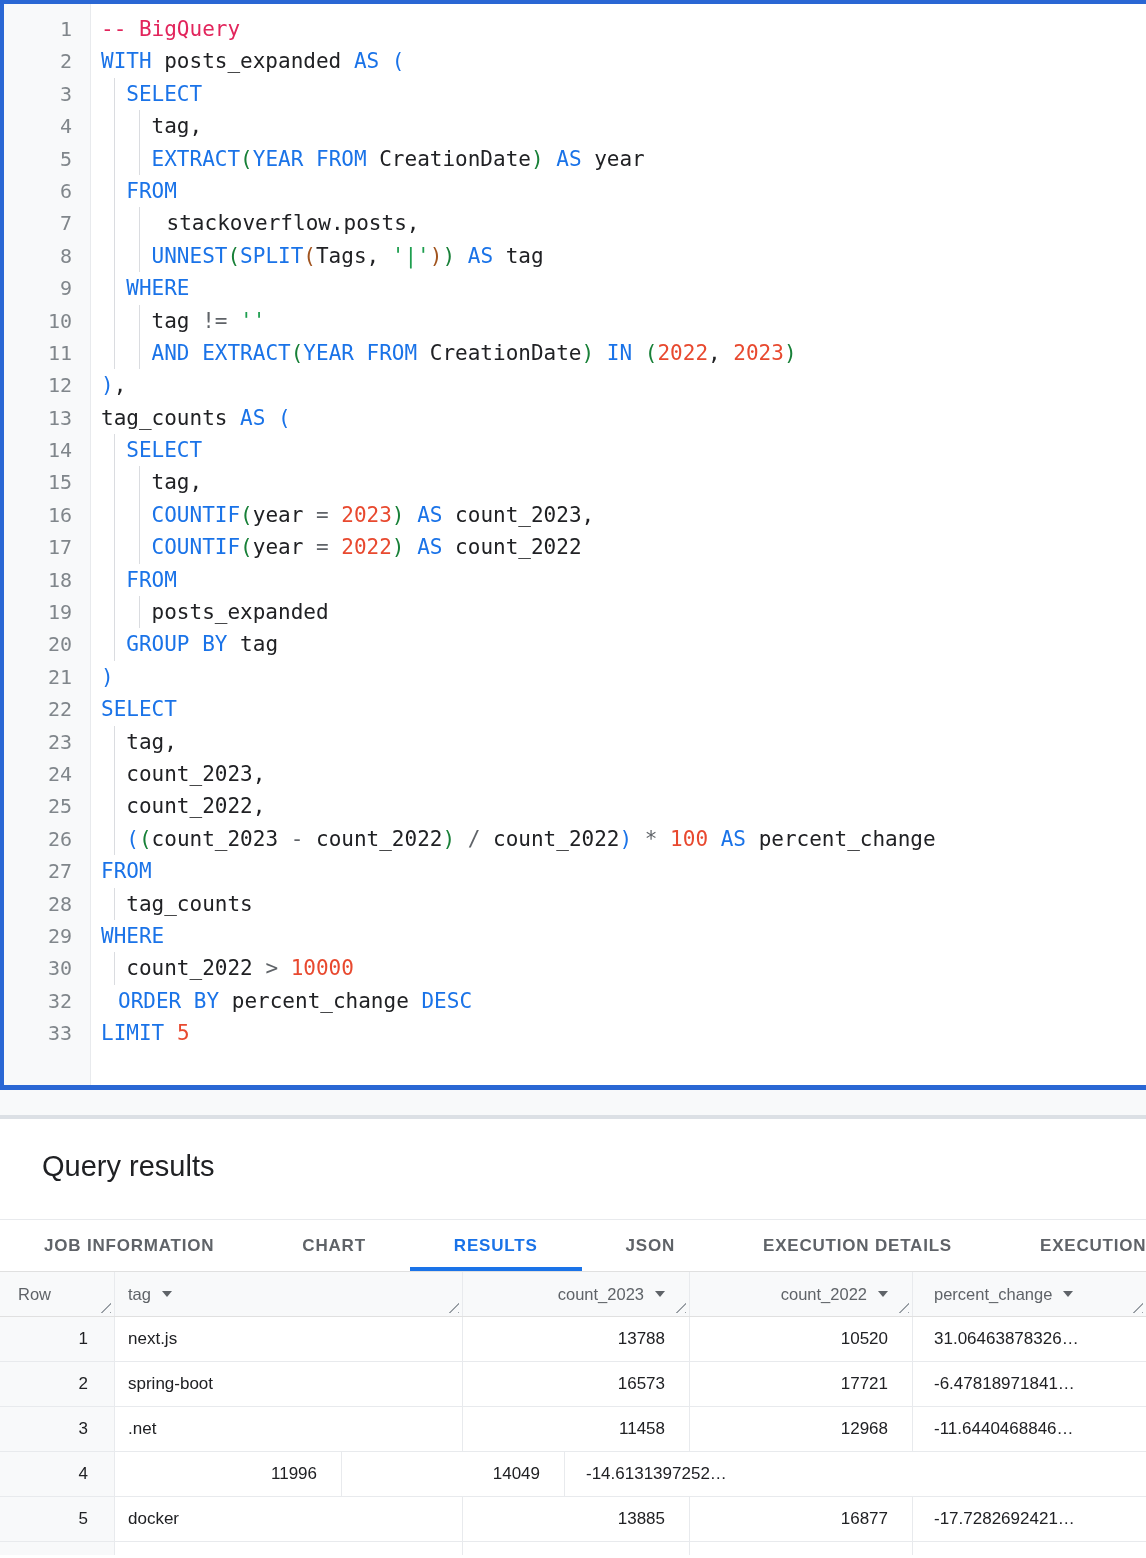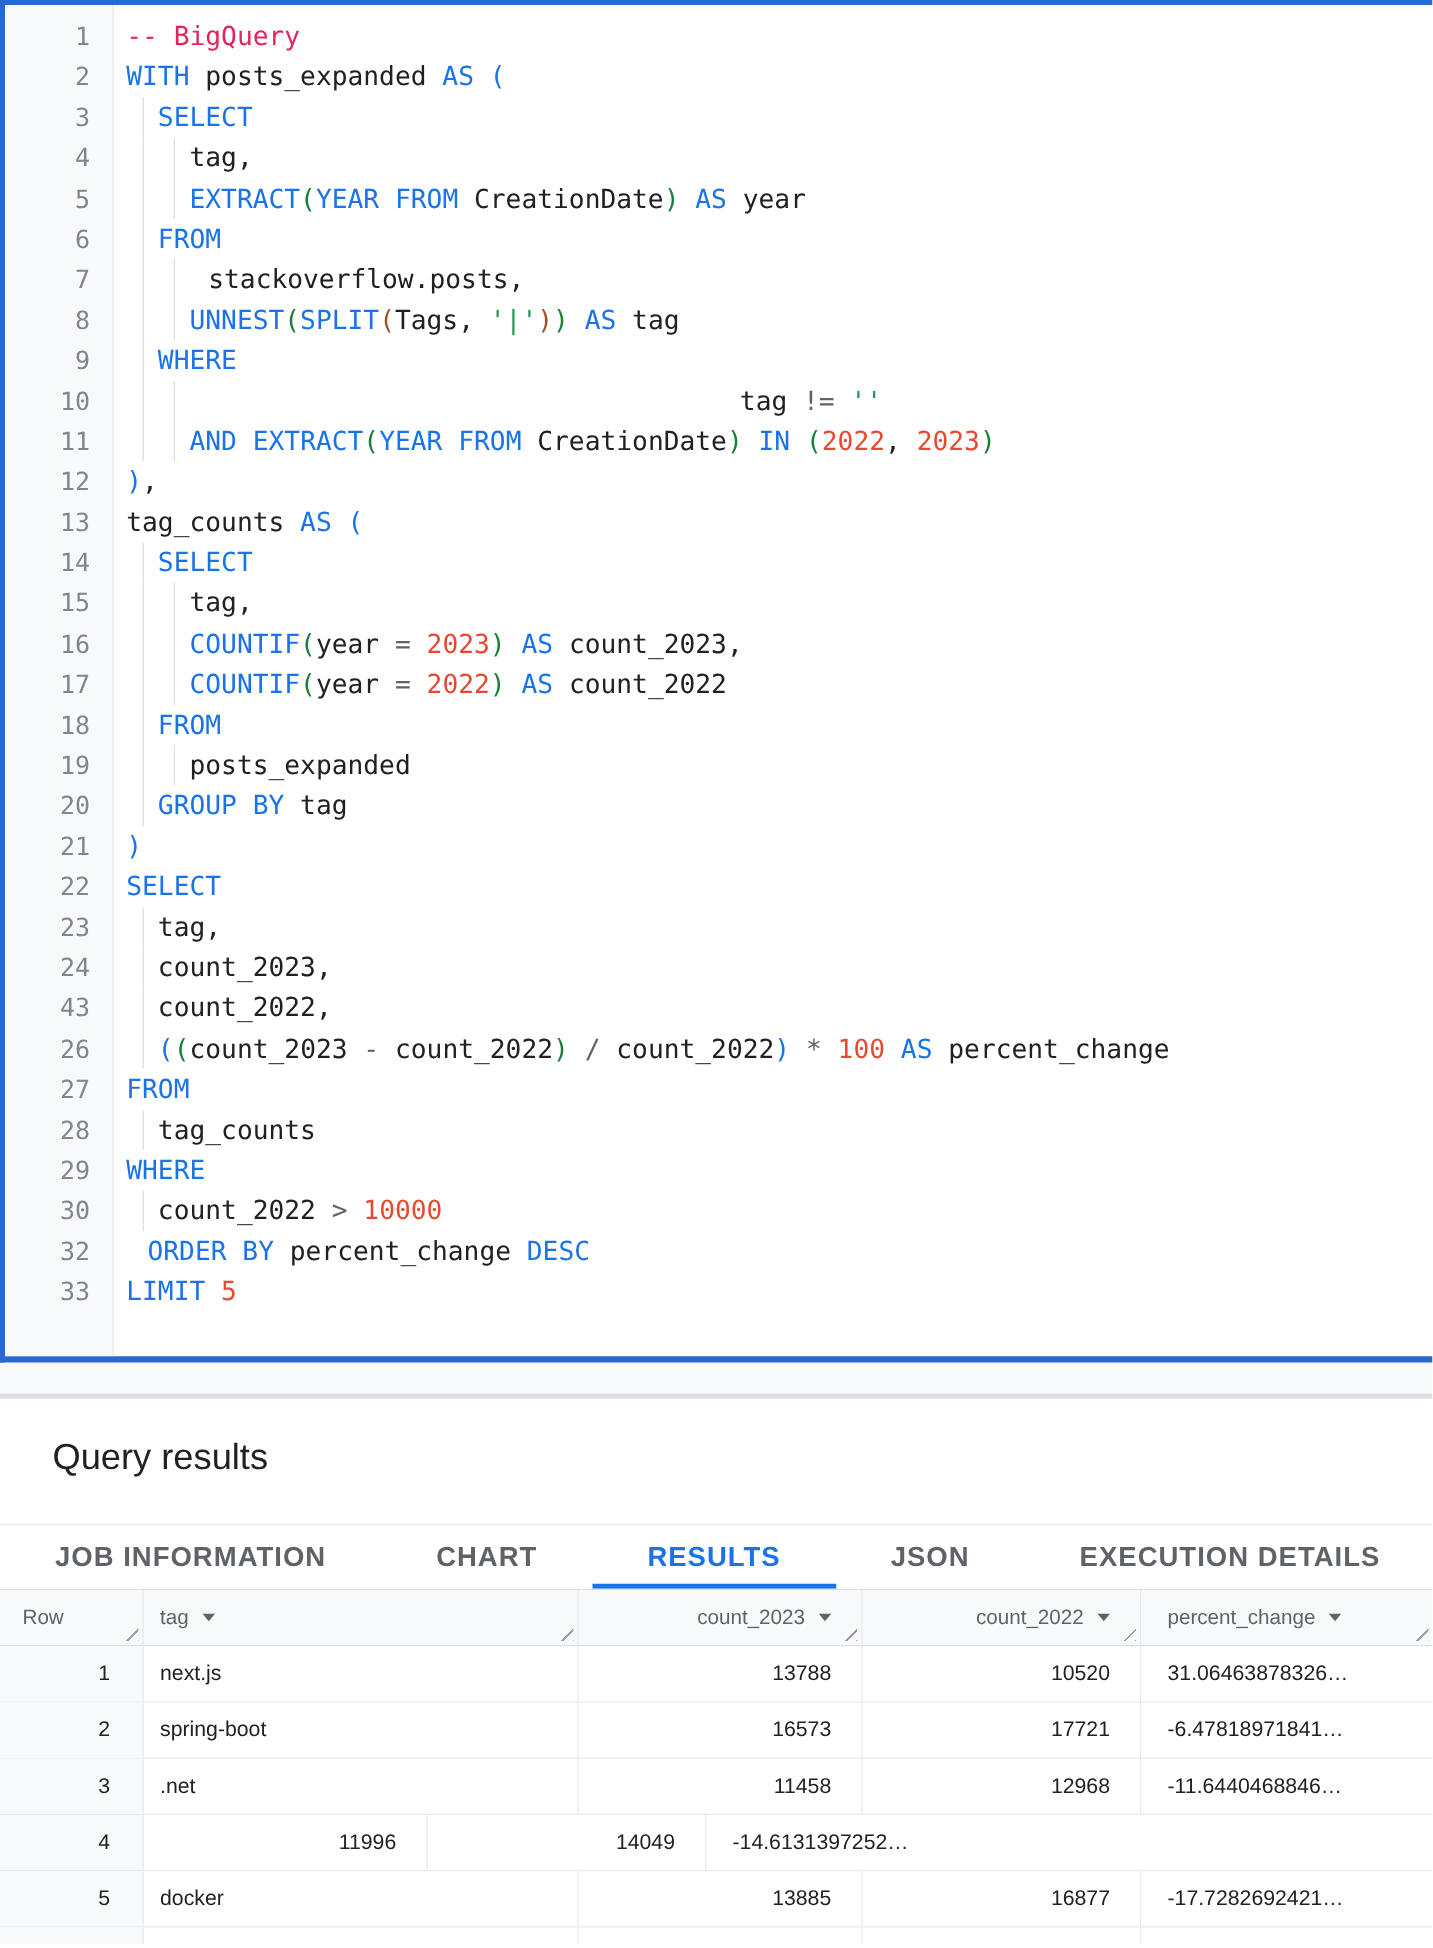--- a/index.html
+++ b/index.html
@@ -31,21 +31,21 @@
 
   
   .panel-gap{height:29px;background:#f8f9fa;border-bottom:4px solid #dce0e5}
 
   
   .results{background:#fff}
   .results-title{font-size:29px;font-weight:400;color:#202124;padding:31px 0 0 42px}
   .tabs{display:flex;height:52px;margin-top:36px;border-top:1px solid #e8eaed;
     overflow:hidden;white-space:nowrap}
   .tab{display:flex;align-items:center;padding:4px 44px 0 44px;border-bottom:4px solid transparent;
-    font-size:22px;font-weight:bold;letter-spacing:.8px;color:var(--tab-inactive);cursor:pointer;
+    font-size:17px;font-weight:bold;letter-spacing:.8px;color:var(--tab-inactive);cursor:pointer;
     flex:0 0 auto}
   .tab.active{color:var(--accent-blue);border-bottom-color:var(--accent-blue)}
 
   
   .results-table{border-top:1px solid #e0e0e0;font-size:17px}
   .tr{display:flex;height:45px;border-bottom:1px solid #e8eaed}
   .thead{background:#f8f9fa;border-bottom:1px solid #e0e0e0}
   .th,.td{position:relative;display:flex;align-items:center;border-right:1px solid #e8eaed;
     padding:0 13px;overflow:hidden}
   .th{color:#5f6368;font-size:16.5px}
@@ -103,21 +103,21 @@
       <div class="line">
         <span class="ln">8</span>
         <span class="code" style="padding-left: 11px; text-indent: 0px;"><span>    </span><i class="guide" style="left: 1ch;"></i><i class="guide" style="left: 3ch;"></i><span class="tk-kw">UNNEST</span><span class="tk-p2">(</span><span class="tk-kw">SPLIT</span><span class="tk-p3">(</span><span class="tk-pl">Tags, </span><span class="tk-str">'|'</span><span class="tk-p3">)</span><span class="tk-p2">)</span><span class="tk-pl"> </span><span class="tk-kw">AS</span><span class="tk-pl"> tag</span></span>
       </div>
       <div class="line">
         <span class="ln">9</span>
         <span class="code" style="padding-left: 11px; text-indent: 0px;"><span>  </span><i class="guide" style="left: 1ch;"></i><span class="tk-kw">WHERE</span></span>
       </div>
       <div class="line">
         <span class="ln">10</span>
-        <span class="code" style="padding-left: 11px; text-indent: 0px; text-align: center;"><span>    </span><i class="guide" style="left: 1ch;"></i><i class="guide" style="left: 3ch;"></i><span class="tk-pl">tag </span><span class="tk-op">!=</span><span class="tk-pl"> </span><span class="tk-str">''</span></span>
+        <span class="code" style="padding-left: 11px; text-indent: 0px;"><span>    </span><i class="guide" style="left: 1ch;"></i><i class="guide" style="left: 3ch;"></i><span class="tk-pl">tag </span><span class="tk-op">!=</span><span class="tk-pl"> </span><span class="tk-str">''</span></span>
       </div>
       <div class="line">
         <span class="ln">11</span>
         <span class="code" style="padding-left: 11px; text-indent: 0px;"><span>    </span><i class="guide" style="left: 1ch;"></i><i class="guide" style="left: 3ch;"></i><span class="tk-kw">AND</span><span class="tk-pl"> </span><span class="tk-kw">EXTRACT</span><span class="tk-p2">(</span><span class="tk-kw">YEAR</span><span class="tk-pl"> </span><span class="tk-kw">FROM</span><span class="tk-pl"> CreationDate</span><span class="tk-p2">)</span><span class="tk-pl"> </span><span class="tk-kw">IN</span><span class="tk-pl"> </span><span class="tk-p2">(</span><span class="tk-num">2022</span><span class="tk-pl">, </span><span class="tk-num">2023</span><span class="tk-p2">)</span></span>
       </div>
       <div class="line">
         <span class="ln">12</span>
         <span class="code" style="padding-left: 11px; text-indent: 0px;"><span></span><span class="tk-p1">)</span><span class="tk-pl">,</span></span>
       </div>
       <div class="line">
@@ -162,21 +162,21 @@
       </div>
       <div class="line">
         <span class="ln">23</span>
         <span class="code" style="padding-left: 11px; text-indent: 0px;"><span>  </span><i class="guide" style="left: 1ch;"></i><span class="tk-pl">tag,</span></span>
       </div>
       <div class="line">
         <span class="ln">24</span>
         <span class="code" style="padding-left: 11px; text-indent: 0px;"><span>  </span><i class="guide" style="left: 1ch;"></i><span class="tk-pl">count_2023,</span></span>
       </div>
       <div class="line">
-        <span class="ln">43</span>
+        <span class="ln">25</span>
         <span class="code" style="padding-left: 11px; text-indent: 0px;"><span>  </span><i class="guide" style="left: 1ch;"></i><span class="tk-pl">count_2022,</span></span>
       </div>
       <div class="line">
         <span class="ln">26</span>
         <span class="code" style="padding-left: 11px; text-indent: 0px;"><span>  </span><i class="guide" style="left: 1ch;"></i><span class="tk-p1">(</span><span class="tk-p2">(</span><span class="tk-pl">count_2023 </span><span class="tk-op">-</span><span class="tk-pl"> count_2022</span><span class="tk-p2">)</span><span class="tk-pl"> </span><span class="tk-op">/</span><span class="tk-pl"> count_2022</span><span class="tk-p1">)</span><span class="tk-pl"> </span><span class="tk-op">*</span><span class="tk-pl"> </span><span class="tk-num">100</span><span class="tk-pl"> </span><span class="tk-kw">AS</span><span class="tk-pl"> percent_change</span></span>
       </div>
       <div class="line">
         <span class="ln">27</span>
         <span class="code" style="padding-left: 11px; text-indent: 0px;"><span></span><span class="tk-kw">FROM</span></span>
       </div>

